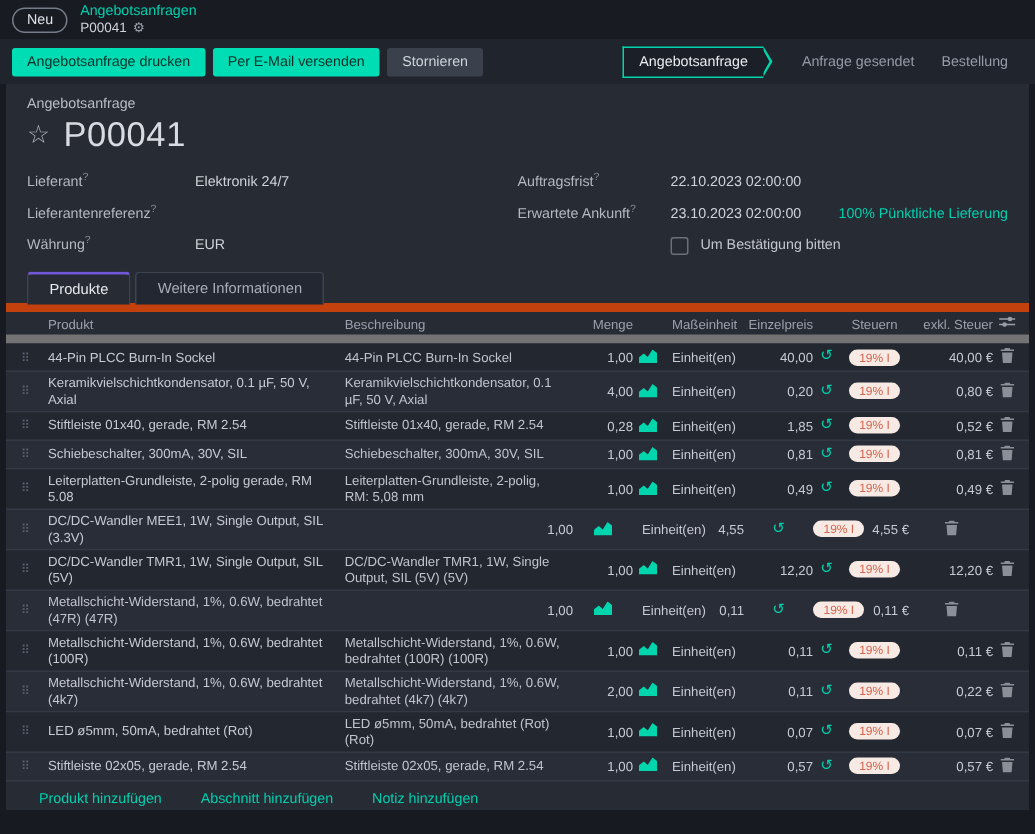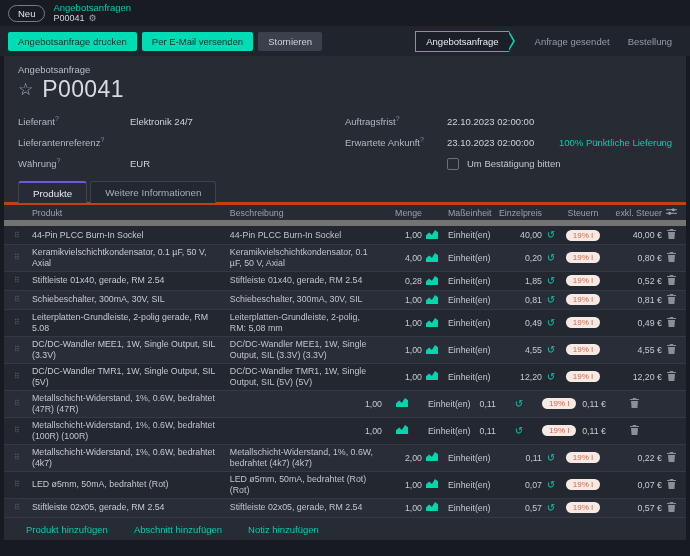--- a/index.html
+++ b/index.html
@@ -40,21 +40,21 @@
   .frow { display:flex; align-items:center; min-height:21px; font-size:9.5px; }
   .flabel { width:112px; color:#b4b8c1; flex:none; }
   .fcol.right .flabel { width:102px; }
   .flabel sup { font-size:7px; color:#8a8f99; }
   .fvalue { color:#ced2d9; cursor:text; min-height:11px; }
   .ontime { margin-left:auto; color:#00cfae; font-size:9.5px; white-space:nowrap; }
   .frow.chk { padding-left:102px; gap:8px; }
   .checkbox { width:12px; height:12px; border:1px solid #6a7078; border-radius:2px; background:transparent; cursor:pointer; flex:none; }
   .chklabel { color:#c2c6cd; cursor:pointer; }
   
-  .tabs { display:flex; padding:4px 0 0 14px; border-bottom:3px solid #c2410c; }
+  .tabs { display:flex; padding:4px 0 0 14px; border-bottom:6px solid #c2410c; }
   .tab { font-size:9.8px; padding:5px 14px 4px; border:1px solid #3d434f; border-bottom:none; border-radius:3px 3px 0 0;
     margin-right:3px; position:relative; top:1px; cursor:pointer; color:#a8adb8; background:#232731; }
   .tab.active { border-top:2px solid #7058d8; background:#272b34; color:#e6e9ee; }
   
   .trow { display:grid; grid-template-columns:18px minmax(0,1.3fr) minmax(0,1fr) 40px 20px 54px 46px 18px 46px 56px 18px;
     align-items:center; border-bottom:1px solid #343a45; min-height:19px; padding:0 6px 0 10px; font-size:8.8px; }
   .thead { color:#9ba0ac; min-height:21px; border-bottom:6px solid #737373; cursor:default; }
   .h-right { text-align:right; } .h-center { text-align:center; } .h-pad { padding-left:6px; }
   .rows .trow:nth-child(odd) { background:#232730; }
   .rows .trow:nth-child(even) { background:#292d37; }
@@ -269,21 +269,20 @@
       <span class="c-num">0,49 €</span>
       <span class="c-icon trash">
         <svg width="9" height="10" viewBox="0 0 9 10">
             <path fill="#8b9098" d="M3 0h3l.5 1H9v1H0V1h2.5zM1 3h7l-.6 7H1.6z"></path>
           </svg>
       </span>
     </div>
       <div class="trow prow">
       <span class="handle">⠿</span>
       <span class="c-prod">DC/DC-Wandler MEE1, 1W, Single Output, SIL (3.3V)</span>
-      <span class="c-desc">DC/DC-Wandler MEE1, 1W, Single Output, SIL (3.3V) (3.3V)</span>
       <span class="c-num">1,00</span>
       <span class="c-icon">
         <svg width="12" height="9" viewBox="0 0 12 9">
             <path d="M0 9V5.2L3.2 2.6 5.8 5 9 0l3 2.3V9z" fill="#00d5ae"></path>
           </svg>
       </span>
       <span class="c-uom">Einheit(en)</span>
       <span class="c-num">4,55</span>
       <span class="c-icon refresh">↺</span>
       <span class="c-tax"><span class="tax-pill">19% I</span></span>
@@ -330,20 +329,21 @@
       <span class="c-tax"><span class="tax-pill">19% I</span></span>
       <span class="c-num">0,11 €</span>
       <span class="c-icon trash">
         <svg width="9" height="10" viewBox="0 0 9 10">
             <path fill="#8b9098" d="M3 0h3l.5 1H9v1H0V1h2.5zM1 3h7l-.6 7H1.6z"></path>
           </svg>
       </span>
     </div>
       <div class="trow prow">
       <span class="handle">⠿</span>
+      <span class="c-prod">Metallschicht-Widerstand, 1%, 0.6W, bedrahtet (100R)</span>
       <span class="c-desc">Metallschicht-Widerstand, 1%, 0.6W, bedrahtet (100R) (100R)</span>
       <span class="c-num">1,00</span>
       <span class="c-icon">
         <svg width="12" height="9" viewBox="0 0 12 9">
             <path d="M0 9V5.2L3.2 2.6 5.8 5 9 0l3 2.3V9z" fill="#00d5ae"></path>
           </svg>
       </span>
       <span class="c-uom">Einheit(en)</span>
       <span class="c-num">0,11</span>
       <span class="c-icon refresh">↺</span>

